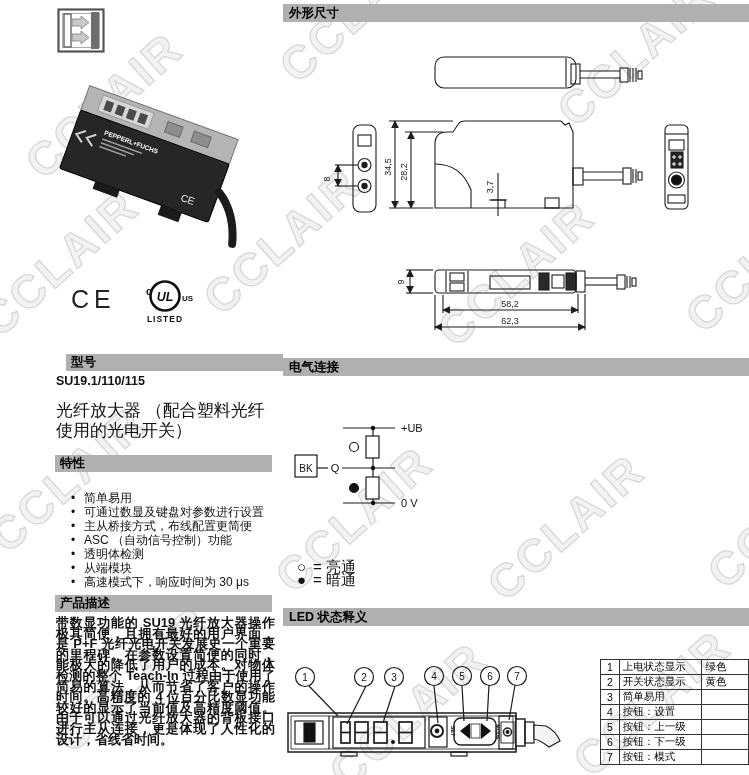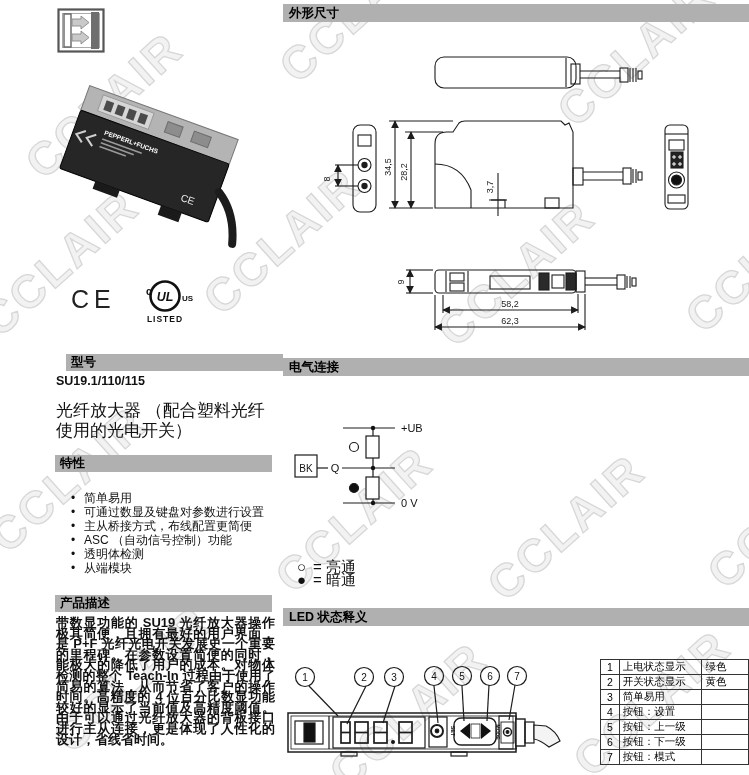--- a/index.html
+++ b/index.html
@@ -107,20 +107,21 @@
     <div class="model-sub" style="left:56px;top:401px">光纤放大器 （配合塑料光纤使用的光电开关）</div>
 
     <div class="secbar" style="left:55px;top:455px;width:217px">特性</div>
     <ul class="features" style="left:55px;top:479px">
       <li>简单易用</li>
       <li>可通过数显及键盘对参数进行设置</li>
       <li>主从桥接方式，布线配置更简便</li>
       <li>ASC （自动信号控制）功能</li>
       <li>透明体检测</li>
       <li>从端模块</li>
+      <li>高速模式下，响应时间为 30 μs</li>
     </ul>
 
     <div class="secbar" style="left:55px;top:595px;width:217px">产品描述</div>
     <div class="desc" style="left:56px;top:618px">带数显功能的 SU19 光纤放大器操作极其简便，且拥有最好的用户界面，是 P+F 光纤光电开关发展史一个重要的里程碑。在参数设置简便的同时，能极大的降低了用户的成本。对物体检测的整个 Teach-In 过程由于使用了简易的算法，从而节省了客户的操作时间。高精度的 4 位百分比数显功能较好的显示了当前值及高精度阈值。由于可以通过光纤放大器的背板接口进行主从连接，更是体现了人性化的设计，省线省时间。</div>
 
     <div class="secbar right" style="left:283px;top:4px;width:466px">外形尺寸</div>
 
     <svg class="abs" style="left:283px;top:40px" width="466" height="318">
       <defs>
         <marker id="arr" viewBox="0 0 10 10" refX="9" refY="5" markerWidth="7" markerHeight="7" orient="auto-start-reverse">

